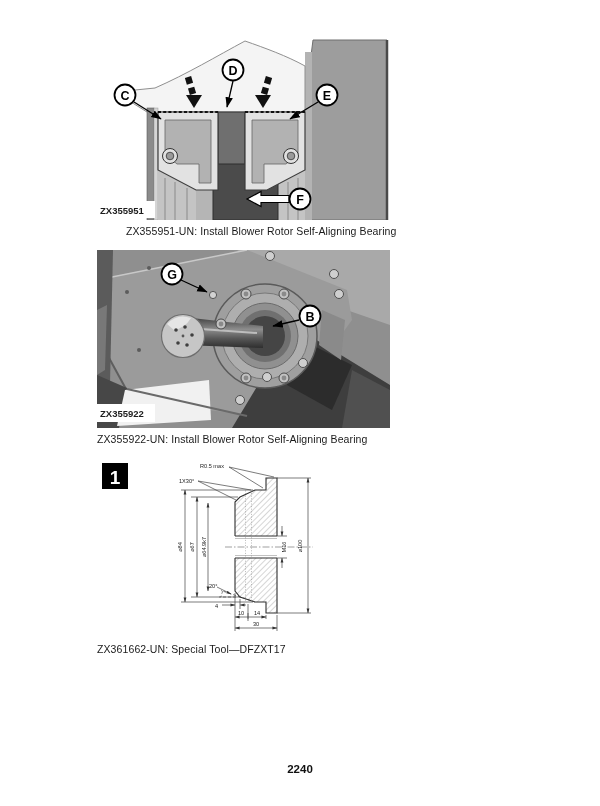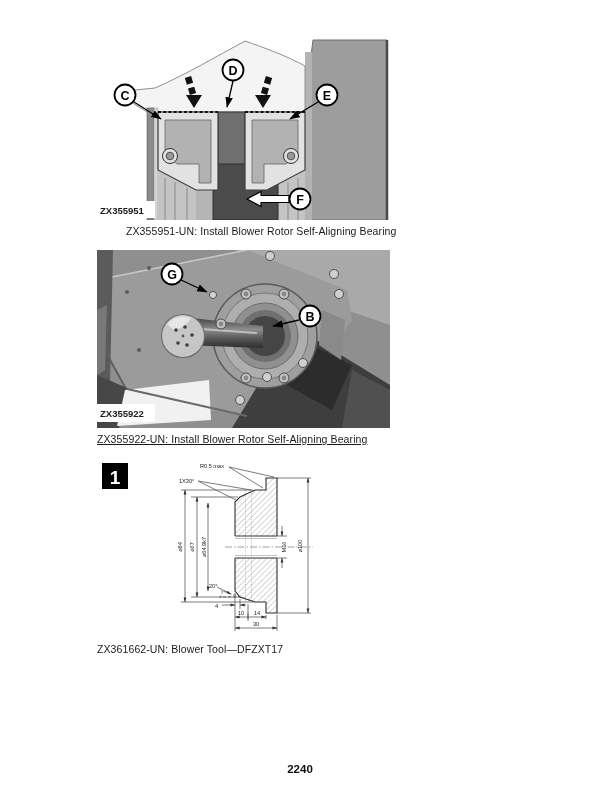--- a/index.html
+++ b/index.html
@@ -205,21 +205,21 @@
       <text x="213" y="70.5">B</text>
     </g>
   </g>
 
   <g>
     <rect x="0" y="154" width="58" height="18" fill="#fff"></rect>
     <text x="3" y="167" font-size="9.5" font-weight="bold" fill="#1c1c1c">ZX355922</text>
   </g>
 </svg>
 </div>
-<div class="caption" style="top:433px;text-decoration:underline;">ZX355922-UN: Install Blower Rotor Self-Aligning Bearing</div>
+<div class="caption" style="top:433px;">ZX355922-UN: Install Blower Rotor Self-Aligning Bearing</div>
 
 <div class="fig" style="left:95px;top:458px;width:230px;height:190px;">
 <svg width="230" height="190" viewBox="0 0 230 190">
   <defs>
     <pattern id="hatch" width="4" height="4" patternTransform="rotate(45)" patternUnits="userSpaceOnUse">
       <line x1="0" y1="0" x2="0" y2="4" stroke="#8a8a8a" stroke-width="0.7"></line>
     </pattern>
     <marker id="dimA" markerWidth="8" markerHeight="6" refX="6.5" refY="3" orient="auto">
       <polygon points="0,1 7,3 0,5" fill="#333"></polygon>
     </marker>
@@ -303,15 +303,15 @@
     <text x="114" y="130">20°</text>
     <text x="191" y="89" transform="rotate(-90 191 89)" text-anchor="middle">M16</text>
     <text x="207" y="88" transform="rotate(-90 207 88)" text-anchor="middle">⌀100</text>
     <text x="120" y="150">4</text>
     <text x="146" y="157" text-anchor="middle">10</text>
     <text x="162" y="157" text-anchor="middle">14</text>
     <text x="161" y="168" text-anchor="middle">30</text>
   </g>
 </svg>
 </div>
-<div class="caption" style="top:643px;">ZX361662-UN: Blower Tool—DFZXT17</div>
+<div class="caption" style="top:643px;">ZX361662-UN: Special Tool—DFZXT17</div>
 
 <div class="pageno">2240</div>
 
 </body></html>

